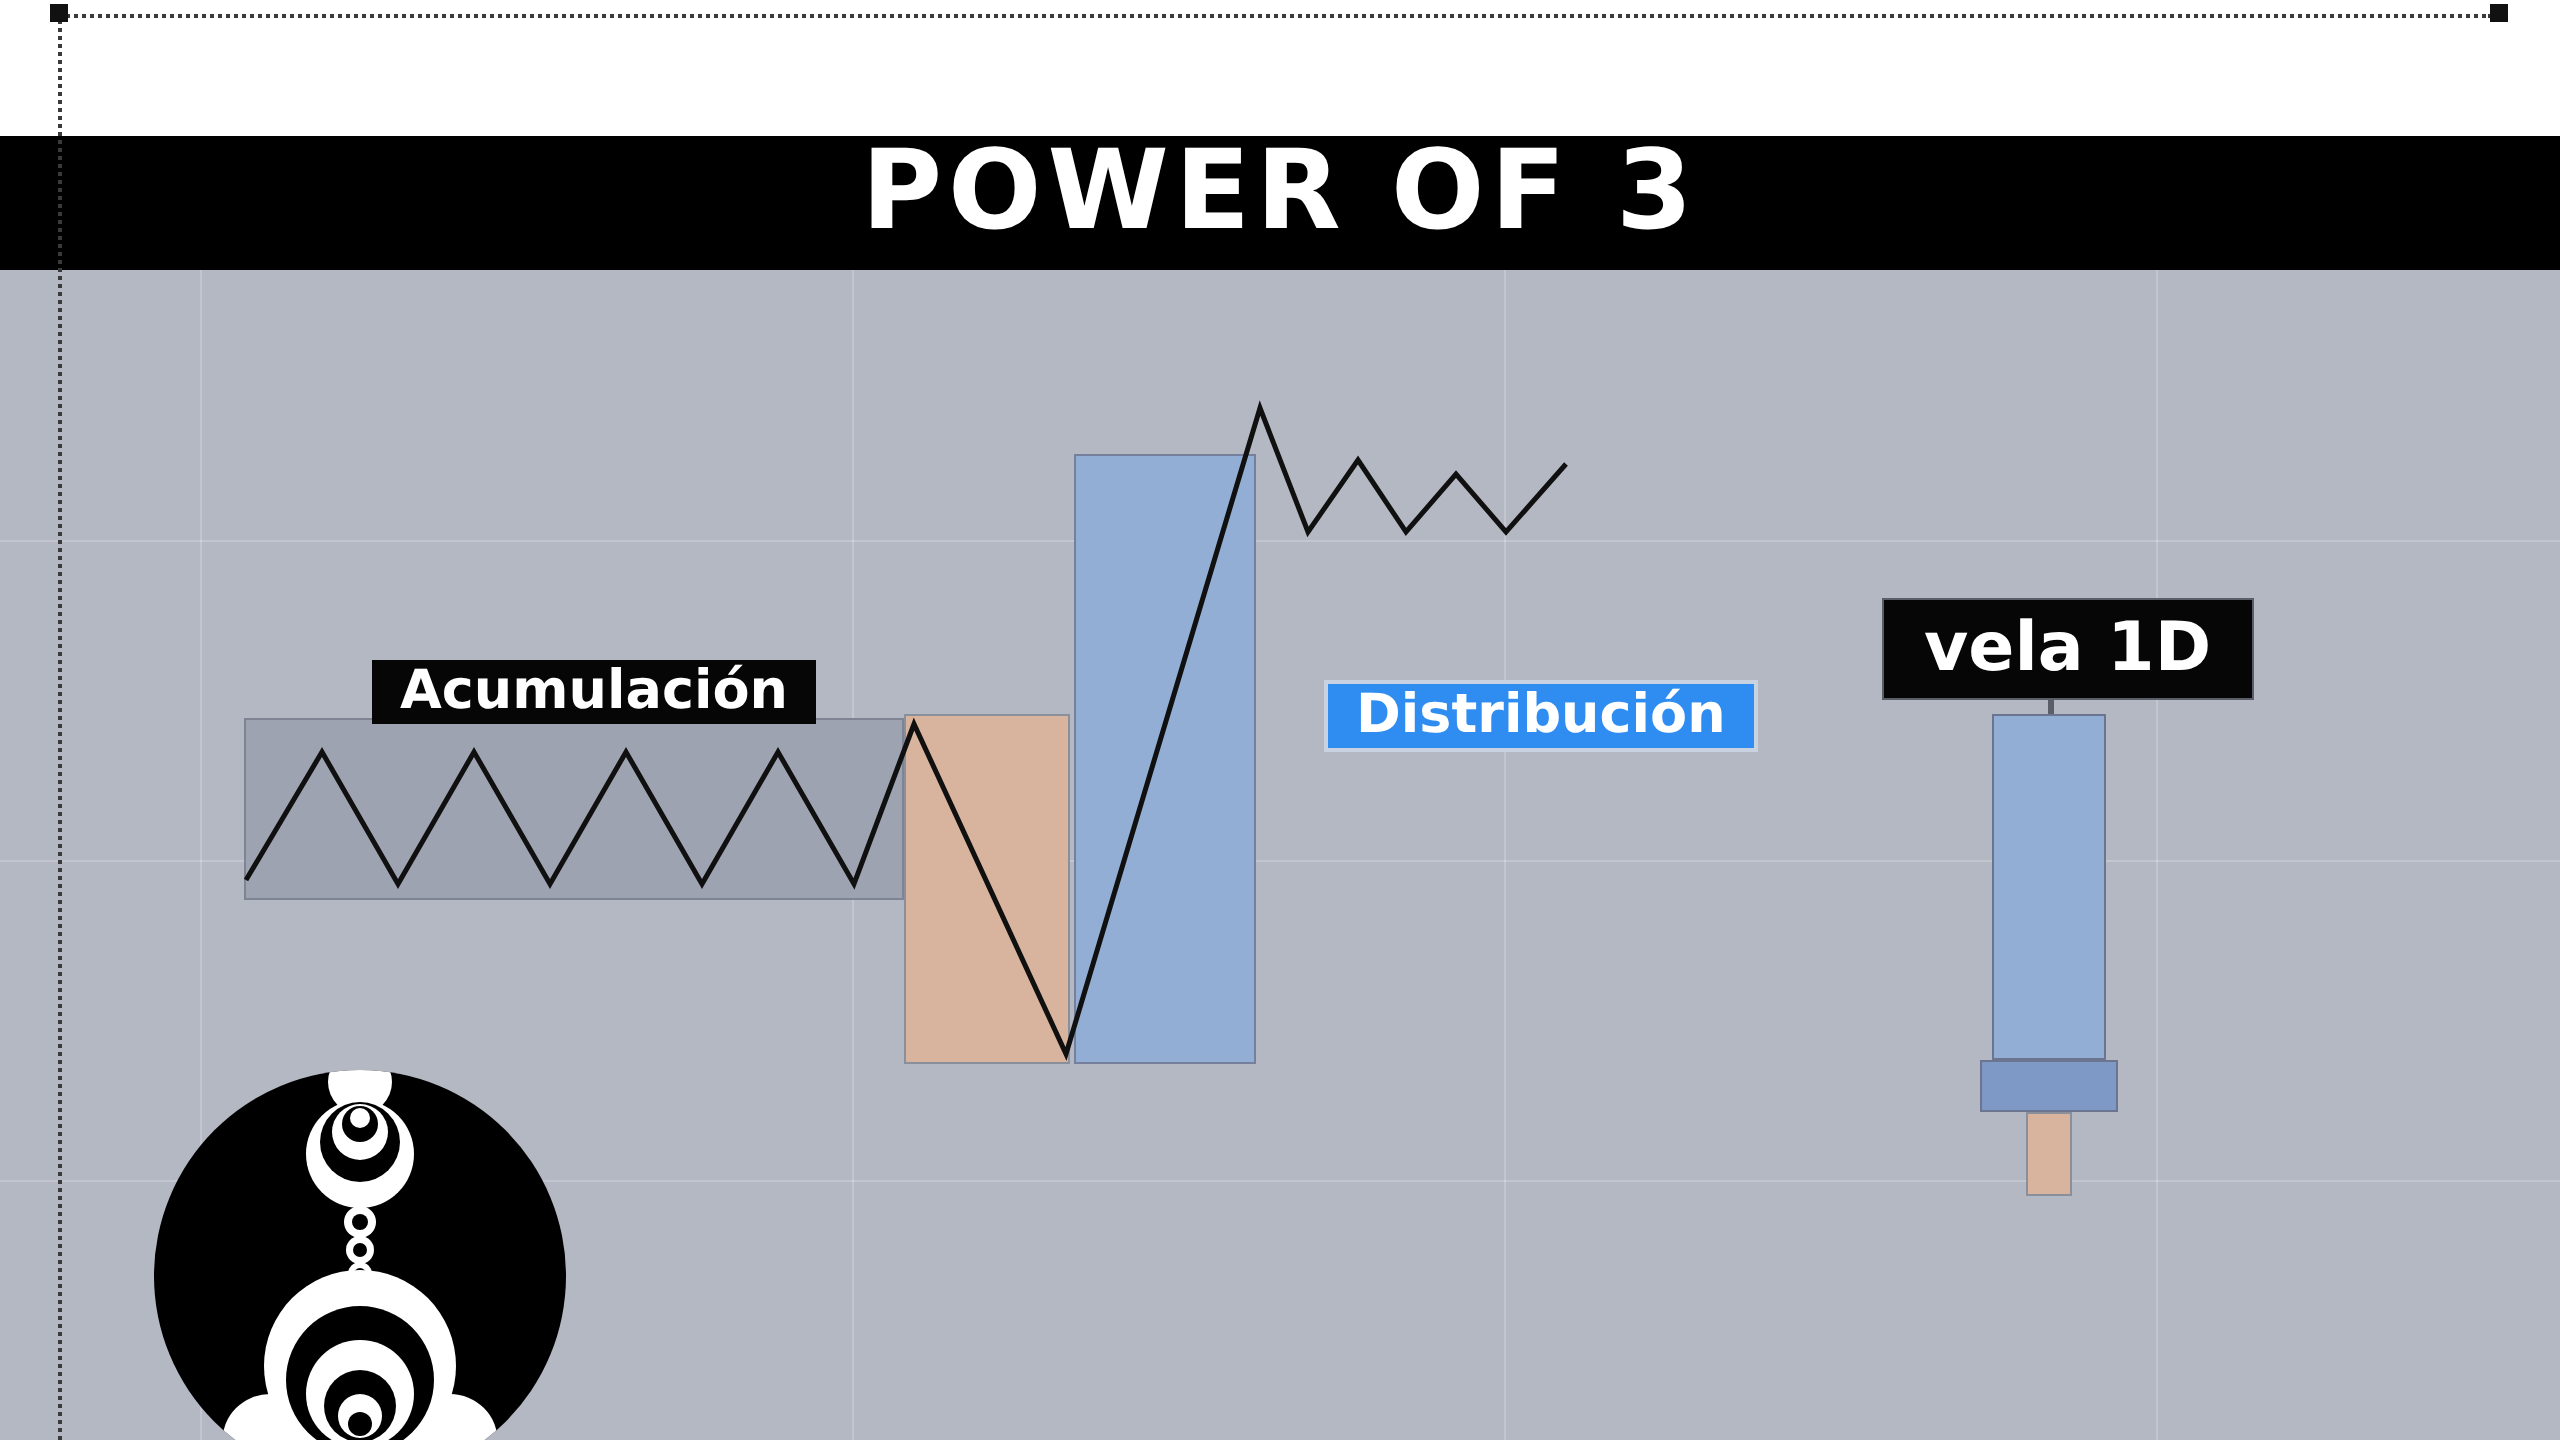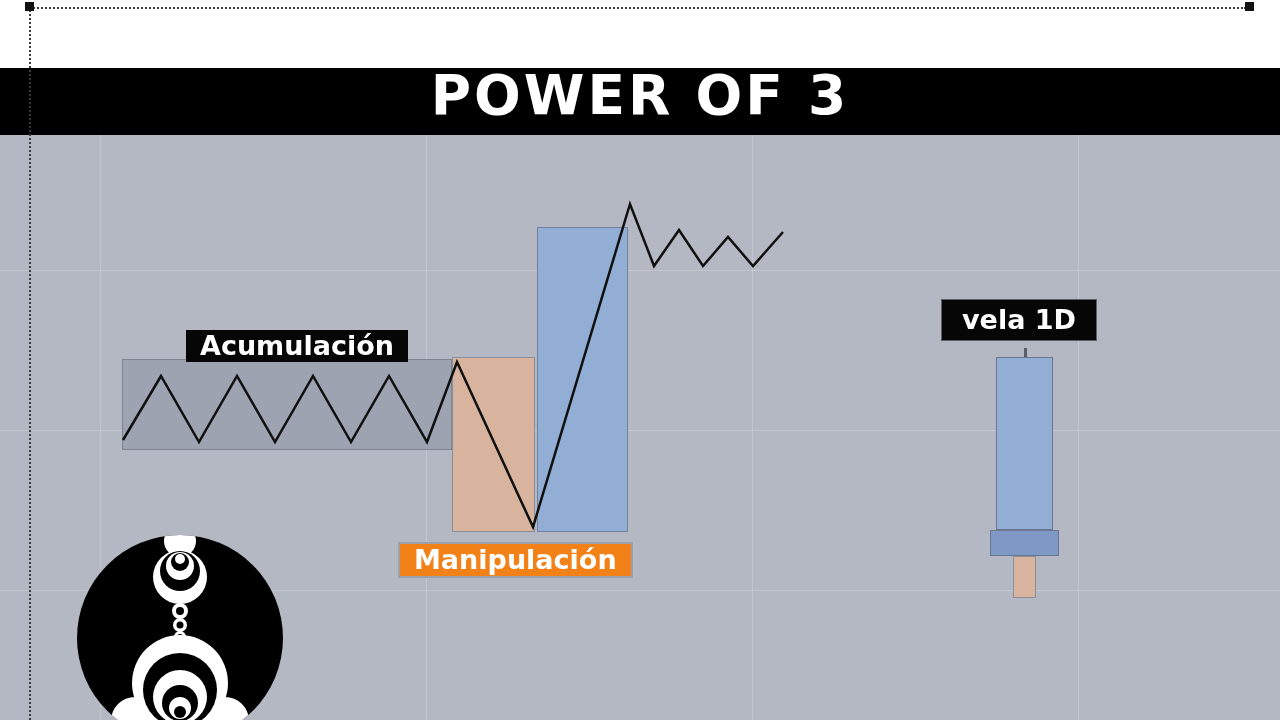--- a/index.html
+++ b/index.html
@@ -45,21 +45,21 @@
   
   svg.path-layer{position:absolute;left:0;top:0;width:1280px;height:720px;z-index:6;pointer-events:none;}
   
   .badge{
     position:absolute;z-index:10;color:#fff;font-weight:bold;font-size:27px;
     padding:0 14px;line-height:1.2;white-space:nowrap;
   }
   .badge.acc{left:186px;top:330px;background:var(--black-badge,#060606);}
   .badge.man{left:398px;top:542px;background:var(--manipulation-badge,#f28118);border:2px solid #9aa0ac;}
   .badge.dis{left:662px;top:340px;background:var(--distribution-badge,#2f8df2);border:2px solid #c8d2e0;}
-  .badge.vela{left:941px;top:299px;background:var(--black-badge,#060606);font-size:27px;padding:4px 20px;border:1px solid #5a5e68;}
+  .badge.vela{left:941px;top:299px;background:var(--black-badge,#060606);font-size:34px;padding:4px 20px;border:1px solid #5a5e68;}
   
   .candle-notch{position:absolute;left:1024px;top:348px;width:3px;height:10px;background:#5a5e68;z-index:5;}
   .candle-body{position:absolute;left:996px;top:357px;width:57px;height:173px;
     background:var(--candle-body,#93aed5);border:1px solid #6b7590;box-sizing:border-box;z-index:5;}
   .candle-band{position:absolute;left:990px;top:530px;width:69px;height:26px;
     background:var(--candle-band,#7e99c6);border:1px solid #6b7590;box-sizing:border-box;z-index:5;}
   .candle-wick{position:absolute;left:1013px;top:556px;width:23px;height:42px;
     background:var(--candle-wick,#d8b49e);border:1px solid #8a8f9c;box-sizing:border-box;z-index:5;}
   
   .logo{position:absolute;left:75px;top:533px;width:210px;height:210px;z-index:12;}
@@ -77,21 +77,21 @@
 
   <div class="zone acc"></div>
   <div class="zone man"></div>
   <div class="zone dis"></div>
 
   <svg class="path-layer" viewBox="0 0 1280 720">
     <polyline points="123,440 161,376 199,442 237,376 275,442 313,376 351,442 389,376 427,442 457,362 533,527 630,204 654,266 679,230 703,266 728,237 753,266 783,232" fill="none" stroke="#101010" stroke-width="2.5" stroke-linejoin="miter"></polyline>
   </svg>
 
   <div class="badge acc">Acumulación</div>
-  <div class="badge man">Manipulación</div>
+  <div class="badge dis">Distribución</div>
   <div class="badge vela">vela 1D</div>
 
   <div class="candle-notch"></div>
   <div class="candle-body"></div>
   <div class="candle-band"></div>
   <div class="candle-wick"></div>
 
   <svg class="logo" viewBox="0 0 210 210">
     <defs>
       <clipPath id="logoClip">

